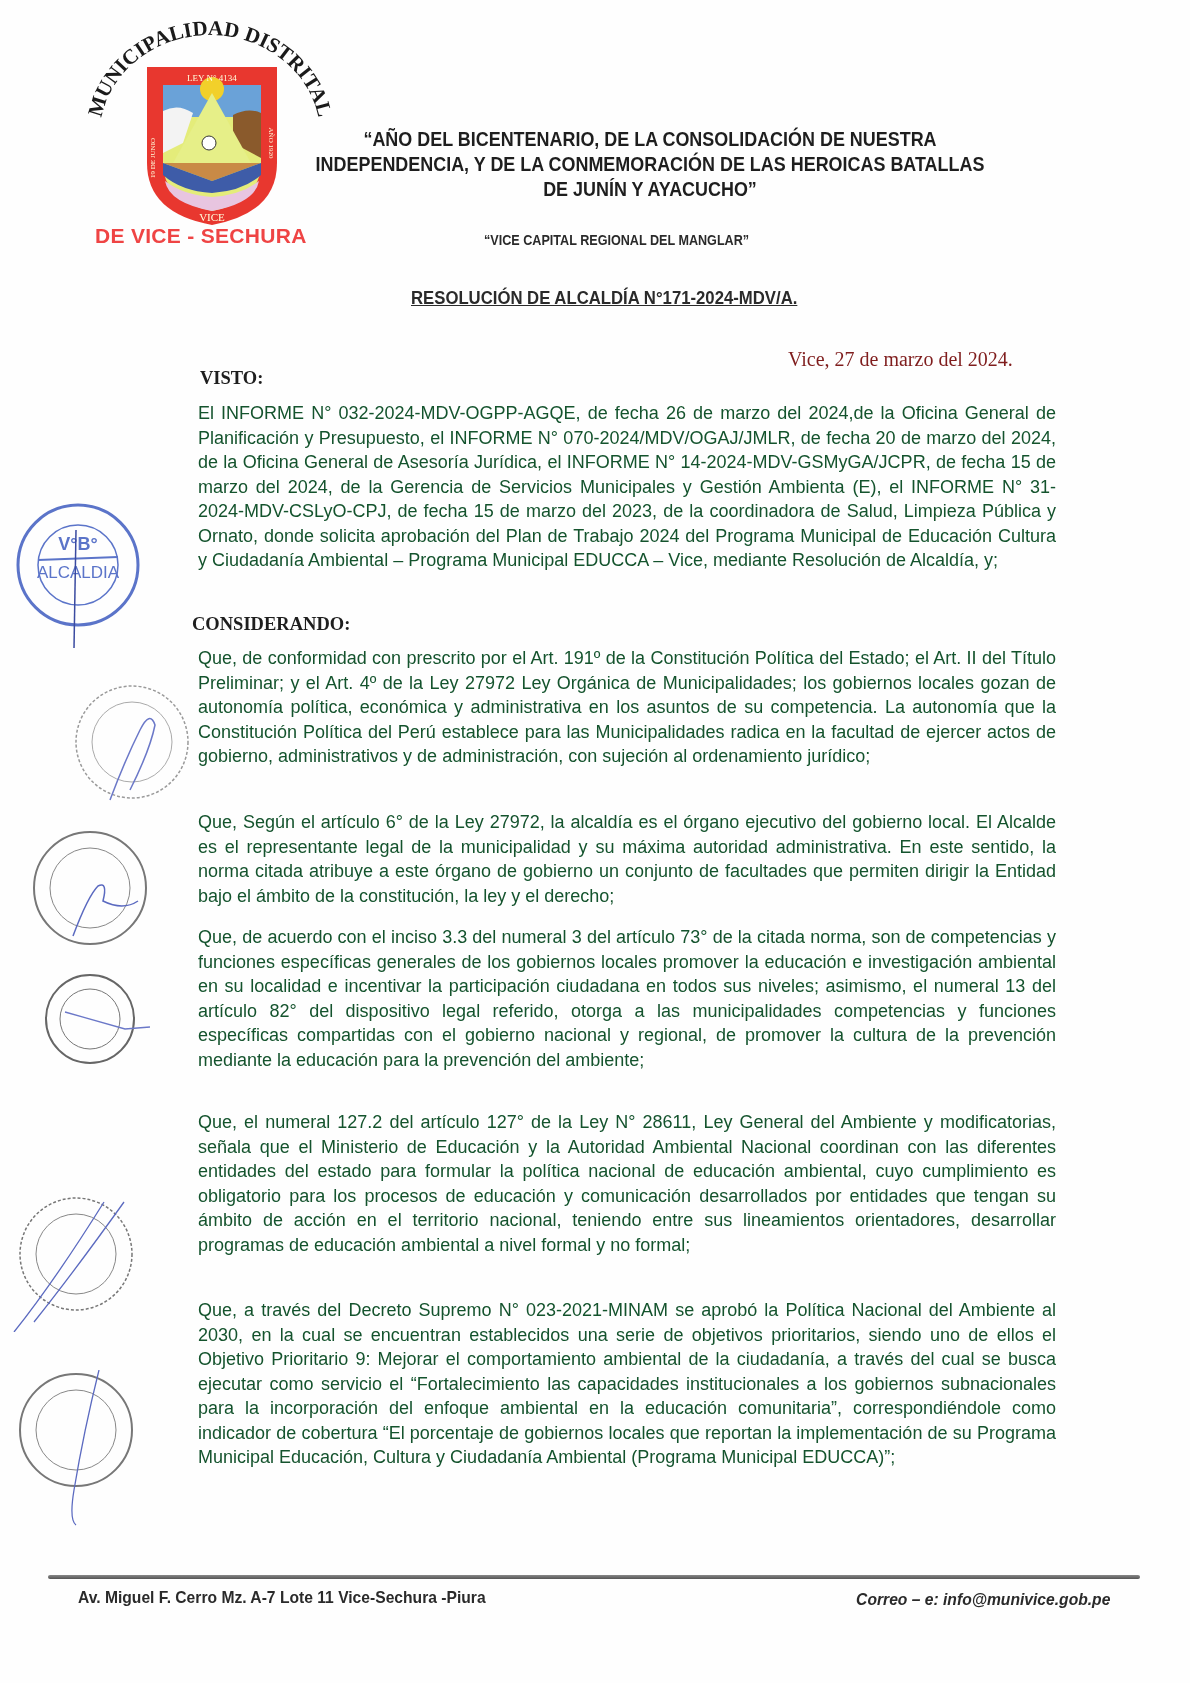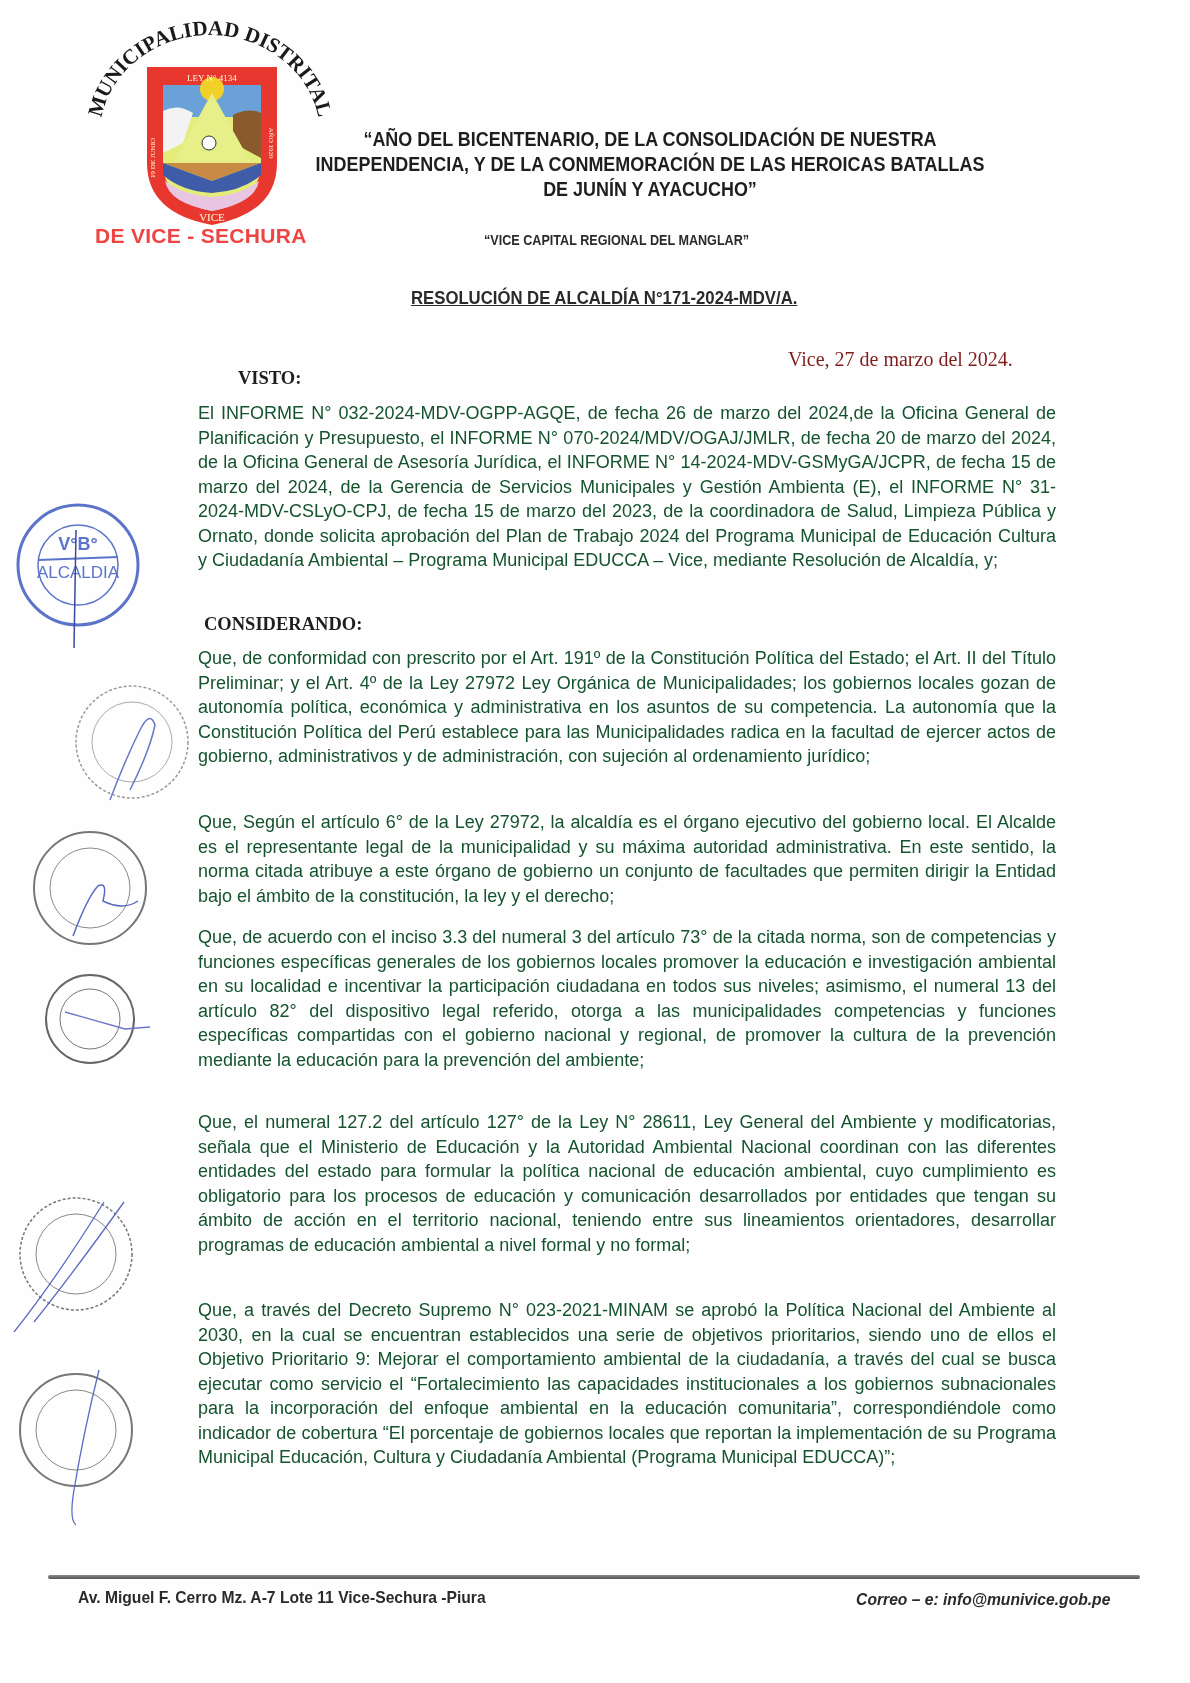--- a/index.html
+++ b/index.html
@@ -68,24 +68,24 @@
     <div>INDEPENDENCIA, Y DE LA CONMEMORACIÓN DE LAS HEROICAS BATALLAS</div>
     <div>DE JUNÍN Y AYACUCHO”</div>
   </div>
 
   <div class="motto">“VICE CAPITAL REGIONAL DEL MANGLAR”</div>
 
   <div class="res-title">RESOLUCIÓN DE ALCALDÍA N°171-2024-MDV/A.</div>
 
   <div class="date">Vice, 27 de marzo del 2024.</div>
 
-  <div class="section-heading" style="left:200px; top:368px;margin-left:38px;">VISTO:</div>
+  <div class="section-heading" style="left:200px; top:368px;">VISTO:</div>
   <div class="para" style="top:401px;">El INFORME N° 032-2024-MDV-OGPP-AGQE, de fecha 26 de marzo del 2024,de la Oficina General de Planificación y Presupuesto, el INFORME N° 070-2024/MDV/OGAJ/JMLR, de fecha 20 de marzo del 2024, de la Oficina General de Asesoría Jurídica, el INFORME N° 14-2024-MDV-GSMyGA/JCPR, de fecha 15 de marzo del 2024, de la Gerencia de Servicios Municipales y Gestión Ambienta (E), el INFORME N° 31-2024-MDV-CSLyO-CPJ, de fecha 15 de marzo del 2023, de la coordinadora de Salud, Limpieza Pública y Ornato, donde solicita aprobación del Plan de Trabajo 2024 del Programa Municipal de Educación Cultura y Ciudadanía Ambiental – Programa Municipal EDUCCA – Vice, mediante Resolución de Alcaldía, y;</div>
 
-  <div class="section-heading" style="left:204px; top:614px;">CONSIDERANDO:</div>
+  <div class="section-heading" style="left:192px; top:614px;">CONSIDERANDO:</div>
   <div class="para" style="top:646px;">Que, de conformidad con prescrito por el Art. 191º de la Constitución Política del Estado; el Art. II del Título Preliminar; y el Art. 4º de la Ley 27972 Ley Orgánica de Municipalidades; los gobiernos locales gozan de autonomía política, económica y administrativa en los asuntos de su competencia. La autonomía que la Constitución Política del Perú establece para las Municipalidades radica en la facultad de ejercer actos de gobierno, administrativos y de administración, con sujeción al ordenamiento jurídico;</div>
   <div class="para" style="top:810px;">Que, Según el artículo 6° de la Ley 27972, la alcaldía es el órgano ejecutivo del gobierno local. El Alcalde es el representante legal de la municipalidad y su máxima autoridad administrativa. En este sentido, la norma citada atribuye a este órgano de gobierno un conjunto de facultades que permiten dirigir la Entidad bajo el ámbito de la constitución, la ley y el derecho;</div>
   <div class="para" style="top:925px;">Que, de acuerdo con el inciso 3.3 del numeral 3 del artículo 73° de la citada norma, son de competencias y funciones específicas generales de los gobiernos locales promover la educación e investigación ambiental en su localidad e incentivar la participación ciudadana en todos sus niveles; asimismo, el numeral 13 del artículo 82° del dispositivo legal referido, otorga a las municipalidades competencias y funciones específicas compartidas con el gobierno nacional y regional, de promover la cultura de la prevención mediante la educación para la prevención del ambiente;</div>
   <div class="para" style="top:1110px;">Que, el numeral 127.2 del artículo 127° de la Ley N° 28611, Ley General del Ambiente y modificatorias, señala que el Ministerio de Educación y la Autoridad Ambiental Nacional coordinan con las diferentes entidades del estado para formular la política nacional de educación ambiental, cuyo cumplimiento es obligatorio para los procesos de educación y comunicación desarrollados por entidades que tengan su ámbito de acción en el territorio nacional, teniendo entre sus lineamientos orientadores, desarrollar programas de educación ambiental a nivel formal y no formal;</div>
   <div class="para" style="top:1298px;">Que, a través del Decreto Supremo N° 023-2021-MINAM se aprobó la Política Nacional del Ambiente al 2030, en la cual se encuentran establecidos una serie de objetivos prioritarios, siendo uno de ellos el Objetivo Prioritario 9: Mejorar el comportamiento ambiental de la ciudadanía, a través del cual se busca ejecutar como servicio el “Fortalecimiento las capacidades institucionales a los gobiernos subnacionales para la incorporación del enfoque ambiental en la educación comunitaria”, correspondiéndole como indicador de cobertura “El porcentaje de gobiernos locales que reportan la implementación de su Programa Municipal Educación, Cultura y Ciudadanía Ambiental (Programa Municipal EDUCCA)”;</div>
 
   <div class="stamp" style="left:8px; top:500px;">
     <svg width="140" height="150" viewBox="0 0 140 150">
       <circle cx="70" cy="65" r="60" fill="none" stroke="#5b74c9" stroke-width="3"></circle>
       <circle cx="70" cy="65" r="40" fill="none" stroke="#5b74c9" stroke-width="1.5"></circle>

